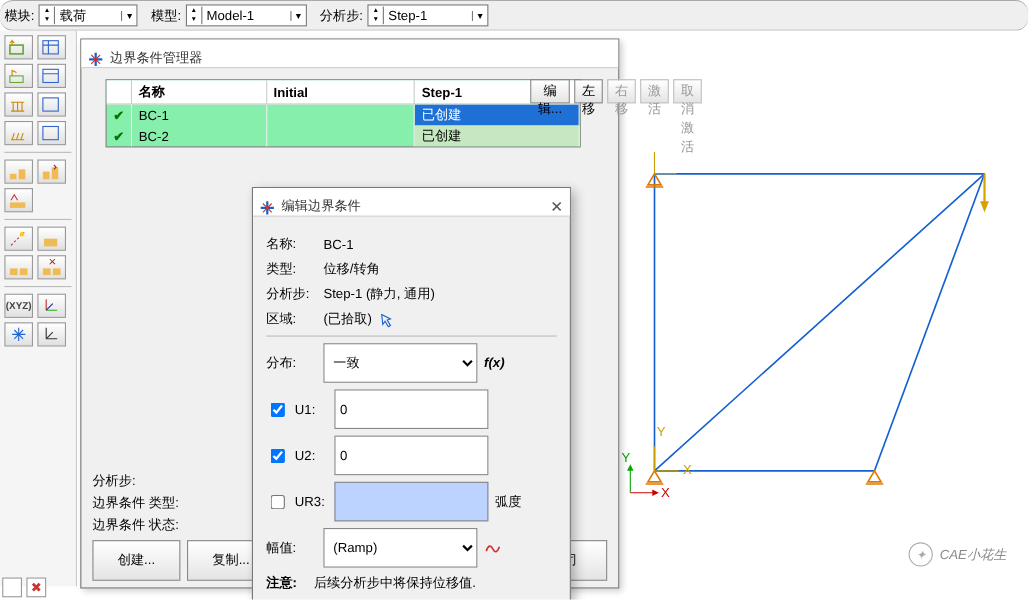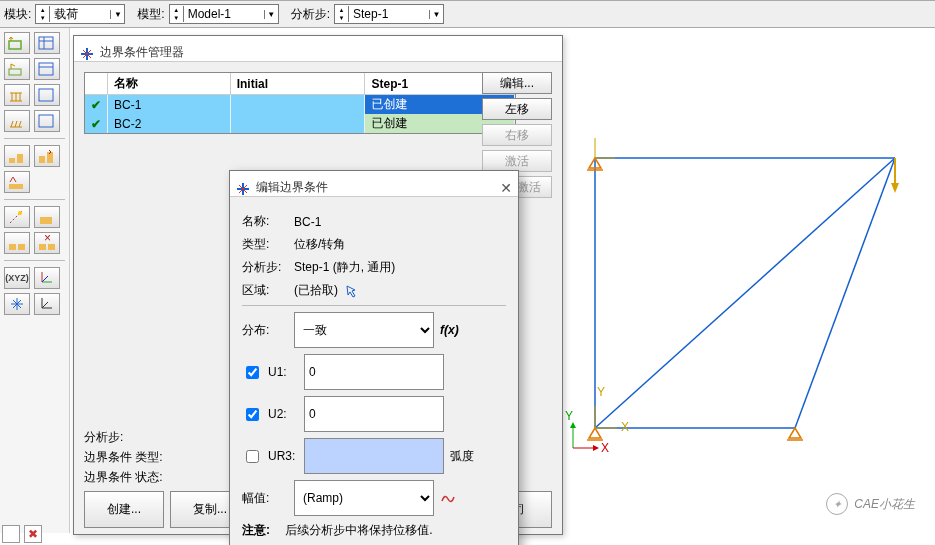--- a/index.html
+++ b/index.html
@@ -1,19 +1,19 @@
 <!DOCTYPE html>
 <html><head>
 <meta charset="utf-8">
 <style>
   * { box-sizing: border-box; font-family: "Microsoft YaHei", Arial, sans-serif; font-size: 12px; }
   body { margin:0; padding:0; background:#fff; width:935px; height:545px; overflow:hidden; position:relative; }
 
   
-  .topbar { height:28px; border-top:1px solid #aaa; border-bottom:1px solid #aaa; display:flex; align-items:center; padding:0 4px; gap:4px; background:#efefef; }
+  .topbar { height:28px; border-top:1px solid #aaa; border-bottom:1px solid #aaa; display:flex; align-items:center; padding:0 4px; gap:4px; background:#efefef;border-radius:12px; }
   .topbar .combo { display:inline-flex; height:20px; border:1px solid #777; background:#fff; align-items:center; }
   .combo .spin { width:14px; display:flex; flex-direction:column; border-right:1px solid #777; }
   .combo .spin span { flex:1; font-size:6px; text-align:center; line-height:8px; cursor:pointer; }
   .combo .val { padding:0 4px; min-width:60px; }
   .combo .dd { width:14px; text-align:center; border-left:1px solid #777; cursor:pointer; font-size:8px; }
 
   
   .toolbox { position:absolute; left:0; top:28px; width:70px; height:505px; border-right:1px solid #ccc; background:#f5f5f5; padding:4px; display:flex; flex-direction:column; gap:4px; }
   .tool-row { display:flex; gap:4px; }
   .tool-btn { width:26px; height:22px; border:1px solid #999; background:linear-gradient(#fff,#e0e0e0); display:flex; align-items:center; justify-content:center; cursor:pointer; }
@@ -24,28 +24,28 @@
   
   .canvas-area { position:absolute; left:70px; top:28px; right:0; bottom:0; background:#fff; }
   .canvas-area svg { position:absolute; right:10px; top:110px; }
 
   
   .manager { position:absolute; left:73px; top:35px; width:490px; height:500px; background:#f0f0f0; border:1px solid #777; box-shadow:2px 2px 6px rgba(0,0,0,.2); display:flex; flex-direction:column; }
   .titlebar { height:26px; display:flex; align-items:flex-end; padding:0 6px; gap:6px; background:#fff; border-bottom:1px solid #ccc; }
   .wicon { width:14px; height:14px; }
   .ttext { flex:1; color:#333; }
   .mgr-body { flex:1; padding:10px; position:relative; }
-  .table-wrap { position:absolute; left:10px; top:10px; width:432px; border:1px solid #888; background:#7dd3fc; }
+  .table-wrap { position:absolute; left:22px; top:10px; width:432px; border:1px solid #888; background:#86efac; }
   table { border-collapse:collapse; width:100%; }
   th { text-align:left; font-weight:bold; padding:2px 6px; border-right:1px solid #ccc; border-bottom:1px solid #ccc; background:#fff; }
   td { padding:1px 6px; border-right:1px solid #eee; }
   td.chk { width:18px; color:#070; font-weight:bold; text-align:center; }
   td.sel { background:#1e6fd6; color:#fff; }
   td.crt { background:#c6e8c0; }
-  .side-btns { position:absolute; right:10px; top:10px; width:70px; display:flex; flex-direction:column; gap:4px; }
+  .side-btns { position:absolute; right:10px; top:10px; width:70px; display:flex; flex-direction:row; gap:4px; }
   .side-btns button { height:22px; border:1px solid #888; background:linear-gradient(#fff,#e4e4e4); cursor:pointer; }
   .side-btns button:disabled { color:#999; border-color:#bbb; }
   .mgr-foot { position:absolute; left:10px; bottom:6px; right:10px; }
   .info-ln { display:flex; align-items:center; gap:6px; height:20px; }
   .mgr-btm { display:flex; gap:6px; margin-top:4px; }
   .mgr-btm button { height:37px; width:80px; border:1px solid #888; background:linear-gradient(#fff,#e4e4e4); cursor:pointer; }
 
   
   .edit-dlg { position:absolute; left:229px; top:170px; width:290px; background:#f0f0f0; border:1px solid #777; box-shadow:4px 4px 10px rgba(0,0,0,.3); z-index:5; }
   .edit-body { padding:10px 12px; }

